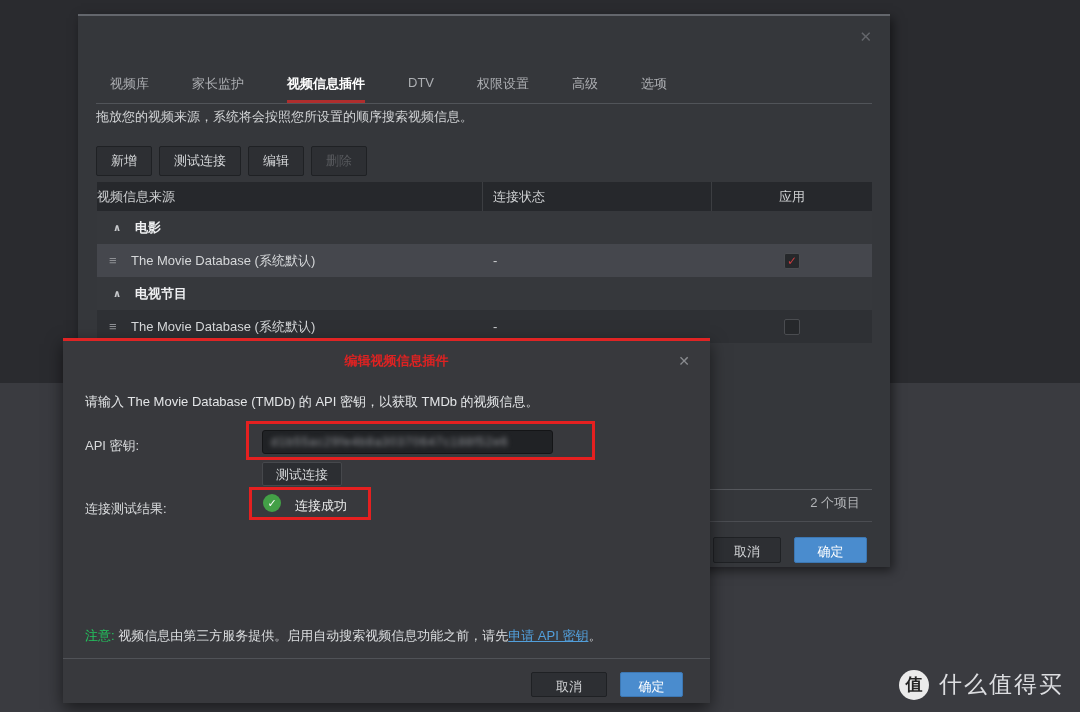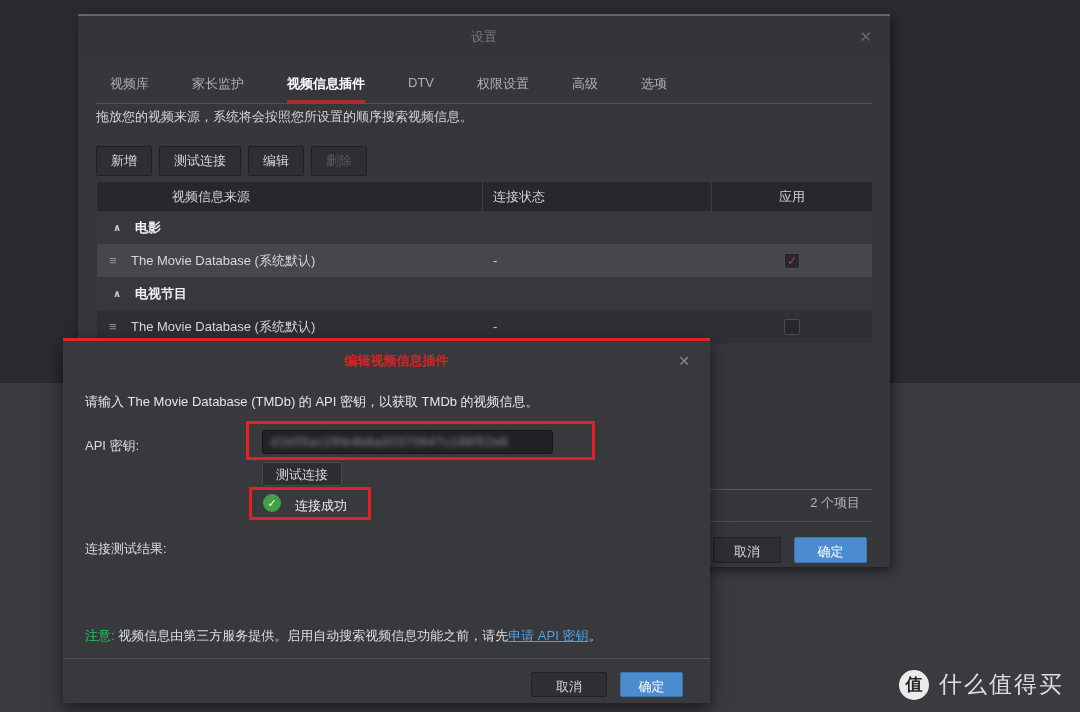--- a/index.html
+++ b/index.html
@@ -31,21 +31,21 @@
     color:#d4d6d8; padding:5px 14px; font-size:13px; cursor:pointer; font-family:inherit;
   }
   .btn-dark:disabled, .btn-dark.disabled { color:#57595d; cursor:default; }
   .btn-blue {
     background:#4a8cce; border:1px solid #3c77b3; border-radius:2px;
     color:#ffffff; padding:5px 14px; font-size:13px; cursor:pointer; font-family:inherit;
   }
 
   .md-table { position:absolute; left:19px; top:166px; width:775px; }
   .t-head { display:flex; height:29px; line-height:29px; background:#26282c; color:#cfd1d3; }
-  .t-head .c1 { flex:1; padding-left:36px; border-right:1px solid #3c3e42;margin-left:39px; }
+  .t-head .c1 { flex:1; border-right:1px solid #3c3e42; }
   .t-head .c2 { width:229px; padding-left:10px; border-right:1px solid #3c3e42; }
   .t-head .c3 { width:160px; text-align:center; }
   .t-row { display:flex; align-items:center; height:33px; }
   .t-row .c1 { flex:1; display:flex; align-items:center; }
   .t-row .c2 { width:229px; padding-left:10px; color:#cfd1d3; }
   .t-row .c3 { width:160px; display:flex; justify-content:center; }
   .row-group { background:#36383c; font-weight:bold; color:#eff0f2; }
   .row-sel { background:#45474d; }
   .row-plain { background:#2e3034; }
   .chev { width:22px; margin-left:16px; font-size:10px; color:#c8cacd; font-weight:bold; }
@@ -72,21 +72,21 @@
   .ed-intro { position:absolute; left:22px; top:52px; color:#e3e5e7; }
   .ed-label-api { position:absolute; left:22px; top:96px; color:#d8dadc; }
   .ed-input {
     position:absolute; left:199px; top:89px; width:291px; height:24px;
     background:#202225; border:1px solid #141517; border-radius:3px;
     color:#96989c; font-size:12px; padding:0 8px; line-height:22px;
     overflow:hidden; white-space:nowrap;
   }
   .ed-input .obscured { filter:blur(2.6px); letter-spacing:1px; }
   .ed-testbtn { position:absolute; left:199px; top:121px; width:80px; height:24px; padding:3px 10px; background:#2c2e32; border:1px solid #46484c; }
-  .ed-label-result { position:absolute; left:22px; top:159px; color:#d8dadc;margin-top:40px; }
+  .ed-label-result { position:absolute; left:22px; top:159px; color:#d8dadc; }
   .ed-check {
     position:absolute; left:200px; top:153px; width:18px; height:18px; border-radius:50%;
     background:#43a047; color:#fff; font-size:11px; font-weight:bold;
     display:flex; align-items:center; justify-content:center;
   }
   .ed-success { position:absolute; left:232px; top:156px; color:#eceded; }
   .annot { position:absolute; border:3px solid #e52020; pointer-events:none; }
   .annot-input { left:183px; top:80px; width:349px; height:39px; }
   .annot-result { left:186px; top:146px; width:122px; height:33px; }
   .ed-note { position:absolute; left:22px; top:286px; color:#dcdee0; }
@@ -103,21 +103,20 @@
     font-weight:bold; font-size:17px; display:flex; align-items:center; justify-content:center;
   }
   .wm-text { font-size:23px; color:#dcdde0; letter-spacing:2px; }
 </style>
 </head>
 <body>
 
 <div class="bg-top"></div>
 
 <div class="main-dialog">
-  <div class="md-titlebar">设置</div>
   <span class="md-close">✕</span>
 
   <div class="md-tabs">
     <span class="tab">视频库</span>
     <span class="tab">家长监护</span>
     <span class="tab active">视频信息插件</span>
     <span class="tab">DTV</span>
     <span class="tab">权限设置</span>
     <span class="tab">高级</span>
     <span class="tab">选项</span>

